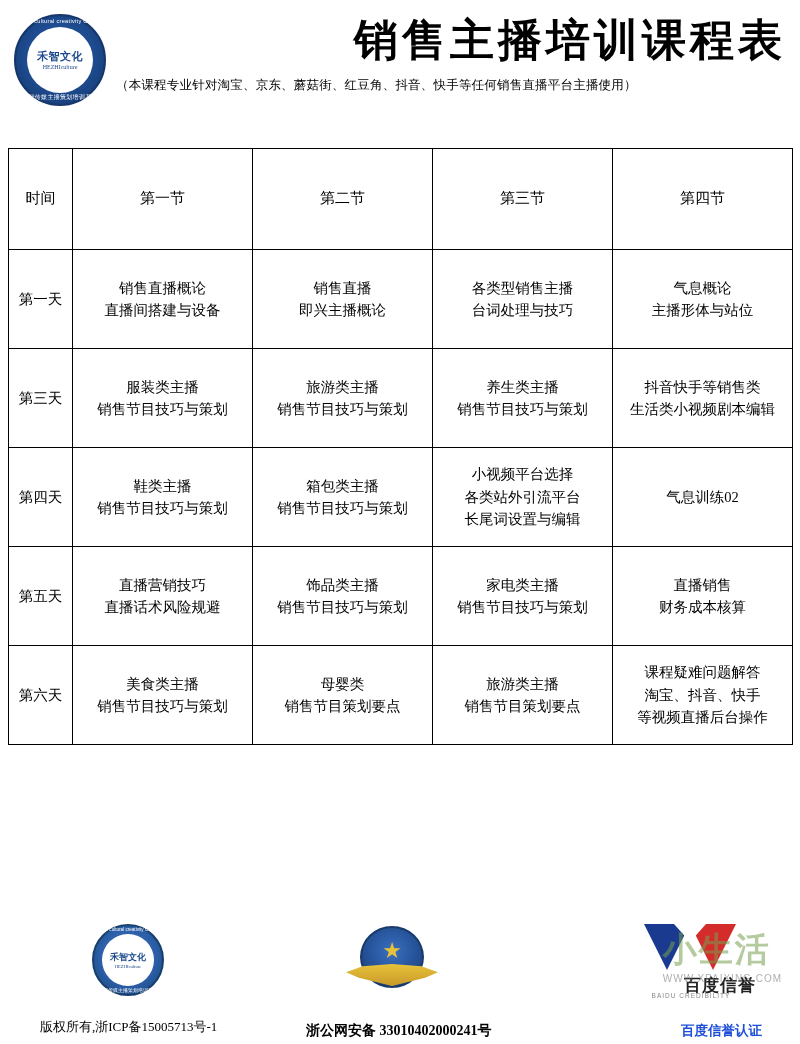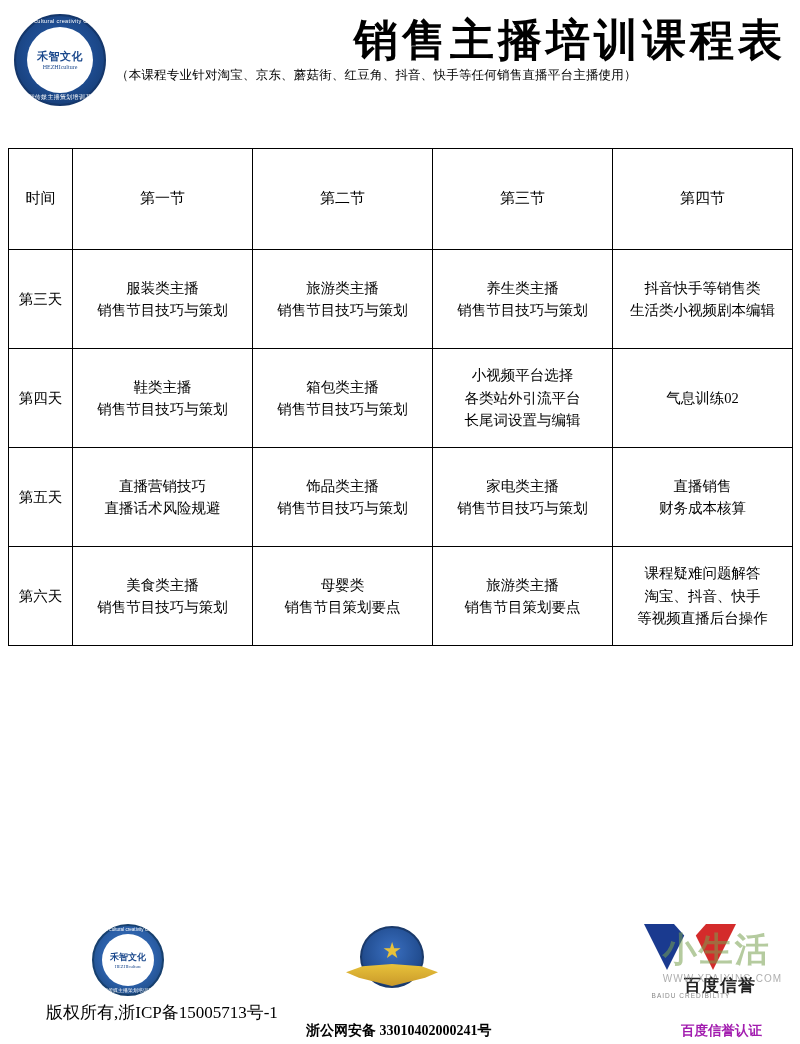--- a/index.html
+++ b/index.html
@@ -82,21 +82,21 @@
   .main-title {
     font-size: 44px;
     font-weight: bold;
     letter-spacing: 4px;
     line-height: 1.15;
     font-family: "Liberation Serif", "DejaVu Serif", serif;
     text-align: right;
   }
   .subtitle {
     font-size: 12.5px;
-    margin-top: 0;
+    margin-top: 10px;
     letter-spacing: 0.2px;
     font-family: "Liberation Sans", sans-serif;
   }
   
   .table-wrap {
     padding: 38px 8px 0 8px;
   }
   table.schedule {
     width: 784px;
     border-collapse: collapse;
@@ -246,36 +246,35 @@
     letter-spacing: 1px;
     font-family: "Liberation Sans", sans-serif;
   }
   .footer-line {
     position: absolute;
     left: 0; right: 0; bottom: 4px;
     height: 24px;
   }
   .copyright {
     position: absolute;
-    left: 40px; bottom: 16px;
-    font-size: 17px;
-    margin-left: 6px;
+    left: 40px; bottom: 4px;
+    font-size: 13px;
   }
   .icp {
     position: absolute;
     left: 306px; bottom: 0;
     font-size: 14px;
     font-weight: bold;
   }
   .baidu-cert {
     position: absolute;
     right: 38px; bottom: 0;
     font-size: 13.5px;
     font-weight: bold;
-    color: #a21caf;
+    color: #1d4ed8;
   }
   
   .watermark {
     position: absolute;
     right: 18px;
     bottom: 30px;
     font-size: 34px;
     color: rgba(120, 160, 80, 0.55);
     font-weight: bold;
     letter-spacing: 2px;
@@ -323,20 +322,39 @@
       <tr>
         <th>时间</th>
         <th>第一节</th>
         <th>第二节</th>
         <th>第三节</th>
         <th>第四节</th>
       </tr>
     </thead>
     <tbody>
 
+      <tr>
+        <td>第一天</td>
+        <td>
+          <span class="cell-line">销售直播概论</span>
+          <span class="cell-line">直播间搭建与设备</span>
+        </td>
+        <td>
+          <span class="cell-line">销售直播</span>
+          <span class="cell-line">即兴主播概论</span>
+        </td>
+        <td>
+          <span class="cell-line">各类型销售主播</span>
+          <span class="cell-line">台词处理与技巧</span>
+        </td>
+        <td>
+          <span class="cell-line">气息概论</span>
+          <span class="cell-line">主播形体与站位</span>
+        </td>
+      </tr>
 
 
       <tr>
         <td>第三天</td>
         <td>
           <span class="cell-line">服装类主播</span>
           <span class="cell-line">销售节目技巧与策划</span>
         </td>
         <td>
           <span class="cell-line">旅游类主播</span>

